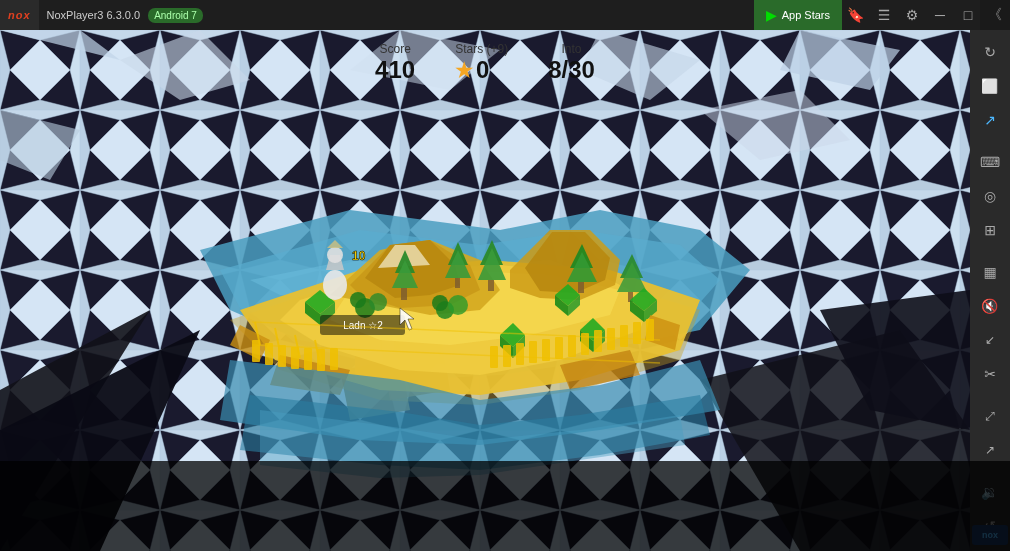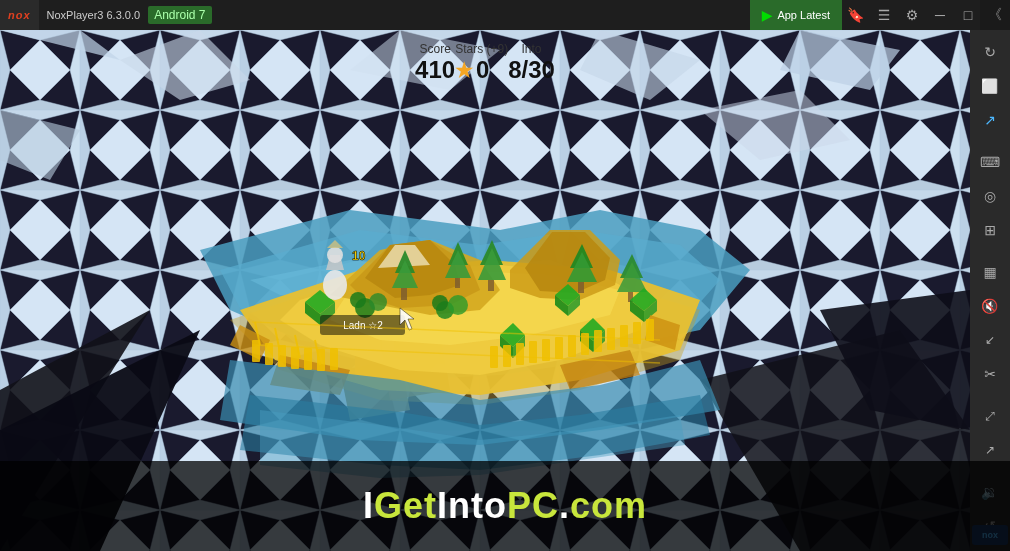--- a/index.html
+++ b/index.html
@@ -124,20 +124,21 @@
       height: 100%;
     }
 
     
     #hud {
       position: absolute;
       top: 12px;
       left: 50%;
       transform: translateX(-50%);
       display: flex;
+      gap: 40px;
       z-index: 50;
     }
     .hud-item {
       text-align: center;
       color: #222222;
     }
     .hud-label {
       font-size: 12px;
       color: #333333;
     }
@@ -224,25 +225,25 @@
     }
   </style>
 </head>
 <body>
 
 <div id="title-bar">
   <div id="nox-logo">
     <span style="color:#e04020;font-size:11px;font-weight:900;font-style:italic;letter-spacing:1px;">nox</span>
   </div>
   <span id="app-name" style="color:#cccccc;font-size:11px;padding:0 8px;text-align:center;">NoxPlayer3 6.3.0.0</span>
-  <span id="android-badge" style="background:#2a6b2a;color:#aaffaa;font-size:12px;padding:2px 6px;border-radius:2px;">Android 7</span>
+  <span id="android-badge" style="background:#2a6b2a;color:#aaffaa;font-size:10px;padding:2px 6px;border-radius:7px;">Android 7</span>
   <div class="title-spacer"></div>
   <div id="app-center-btn" style="display:flex;align-items:center;gap:5px;background:#2a6b2a;color:#fff;font-size:11px;padding:0 12px;height:100%;cursor:pointer;">
     <span style="color:#00dd00;font-size:14px;">▶</span>
-    <span>App Latest</span>
+    <span>App Stars</span>
   </div>
   <div class="title-btn" style="color:#aaa;font-size:14px;">🔖</div>
   <div class="title-btn" style="color:#aaa;font-size:14px;">☰</div>
   <div class="title-btn" style="color:#aaa;font-size:14px;">⚙</div>
   <div class="title-btn" style="color:#aaa;font-size:14px;">─</div>
   <div class="title-btn" style="color:#aaa;font-size:14px;">□</div>
   <div class="title-btn" id="close-btn" style="color:#aaa;font-size:14px;">✕</div>
   <div id="double-chevron" style="width:30px;height:30px;background:#1a1a1a;display:flex;align-items:center;justify-content:center;color:#888;font-size:14px;cursor:pointer;">《</div>
 </div>
 
@@ -472,16 +473,13 @@
   <div class="toolbar-divider"></div>
 
   <div class="toolbar-divider"></div>
 
   <div class="toolbar-divider"></div>
 
   <div id="nox-watermark" style="margin-top:auto;">nox</div>
 </div>
 
 <div id="watermark">
-  <div id="watermark-main">
-    <span class="wm-iget">I</span><span class="wm-into">Get</span><span class="wm-iget">Into</span><span class="wm-into">PC</span><span class="wm-pc">.</span><span class="wm-into">com</span>
-  </div>
 </div>
 
 </body></html>

